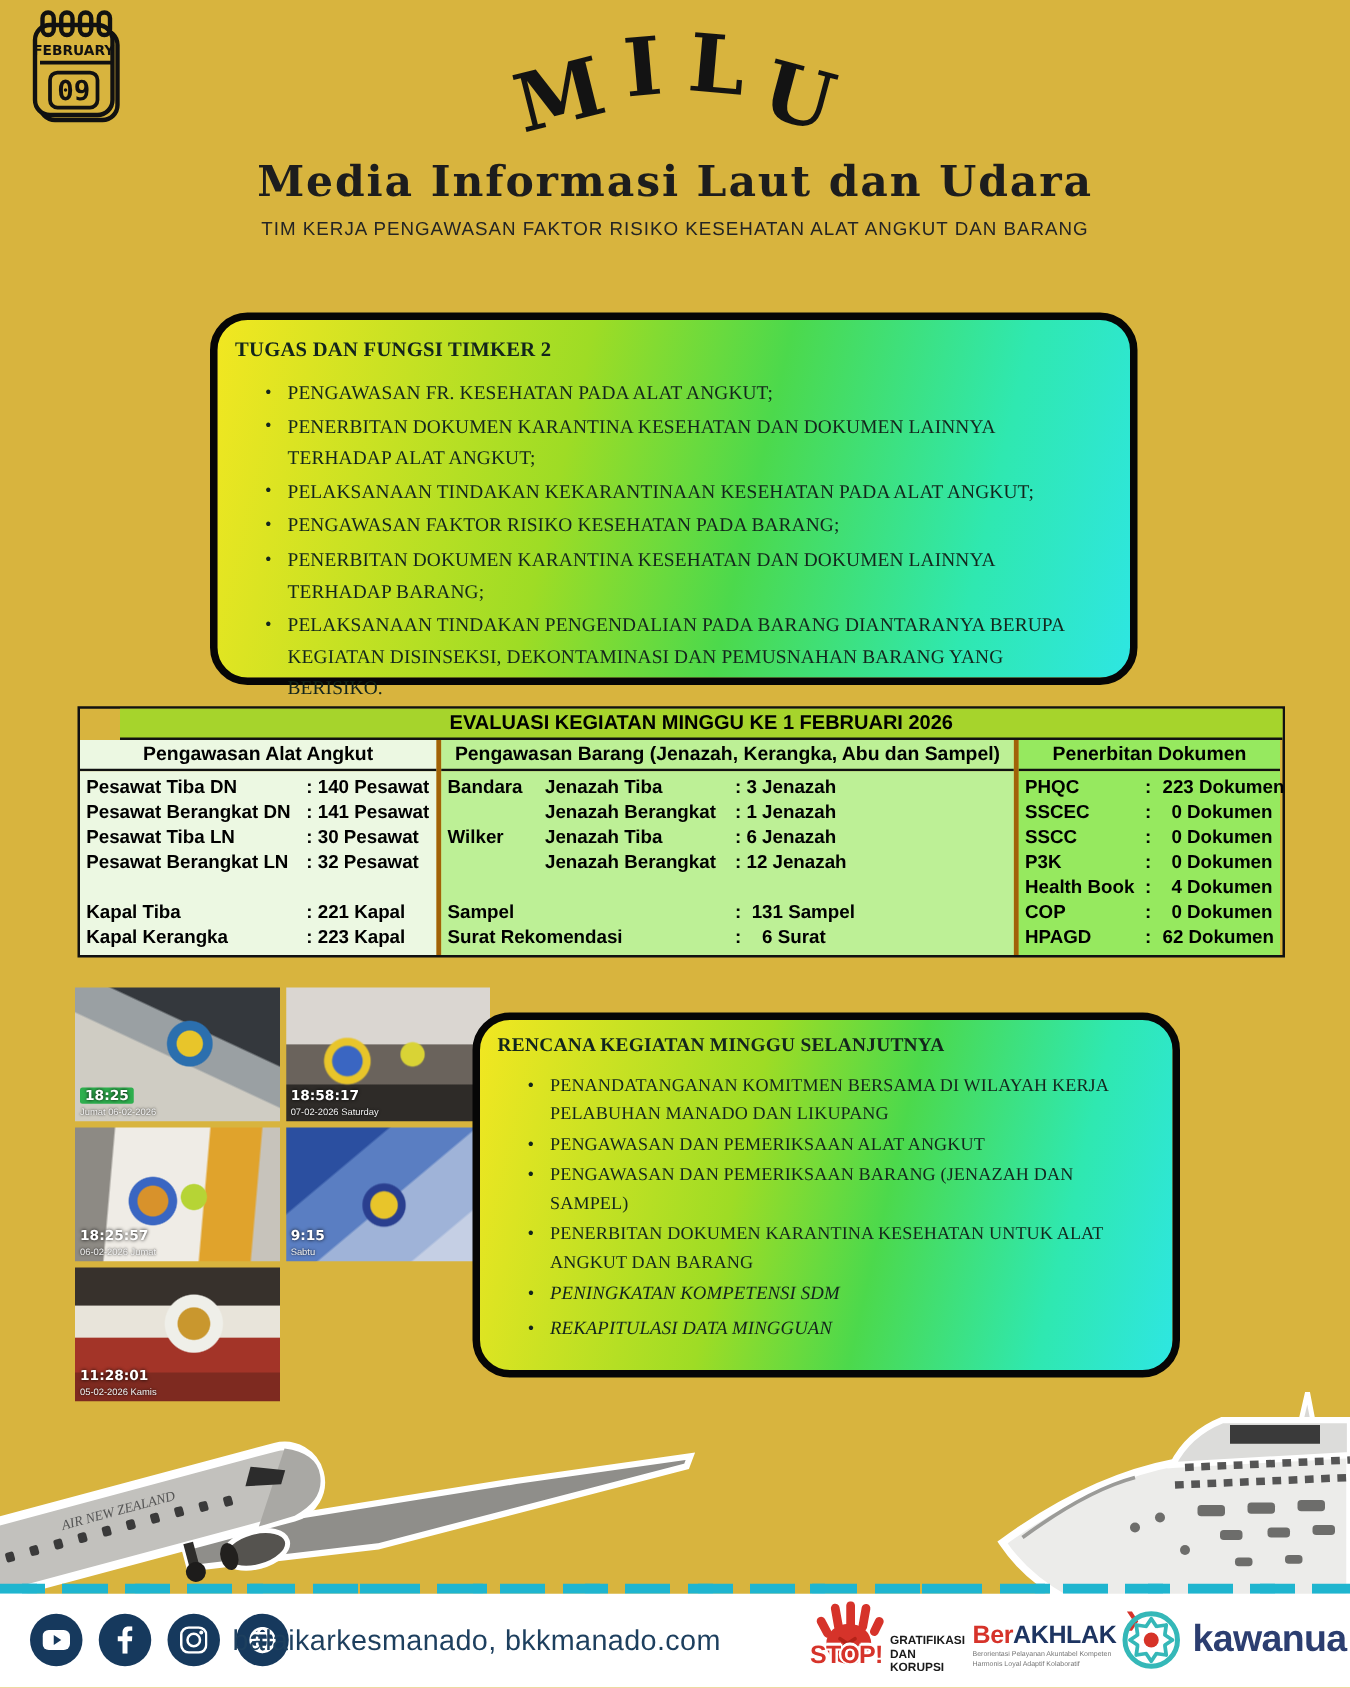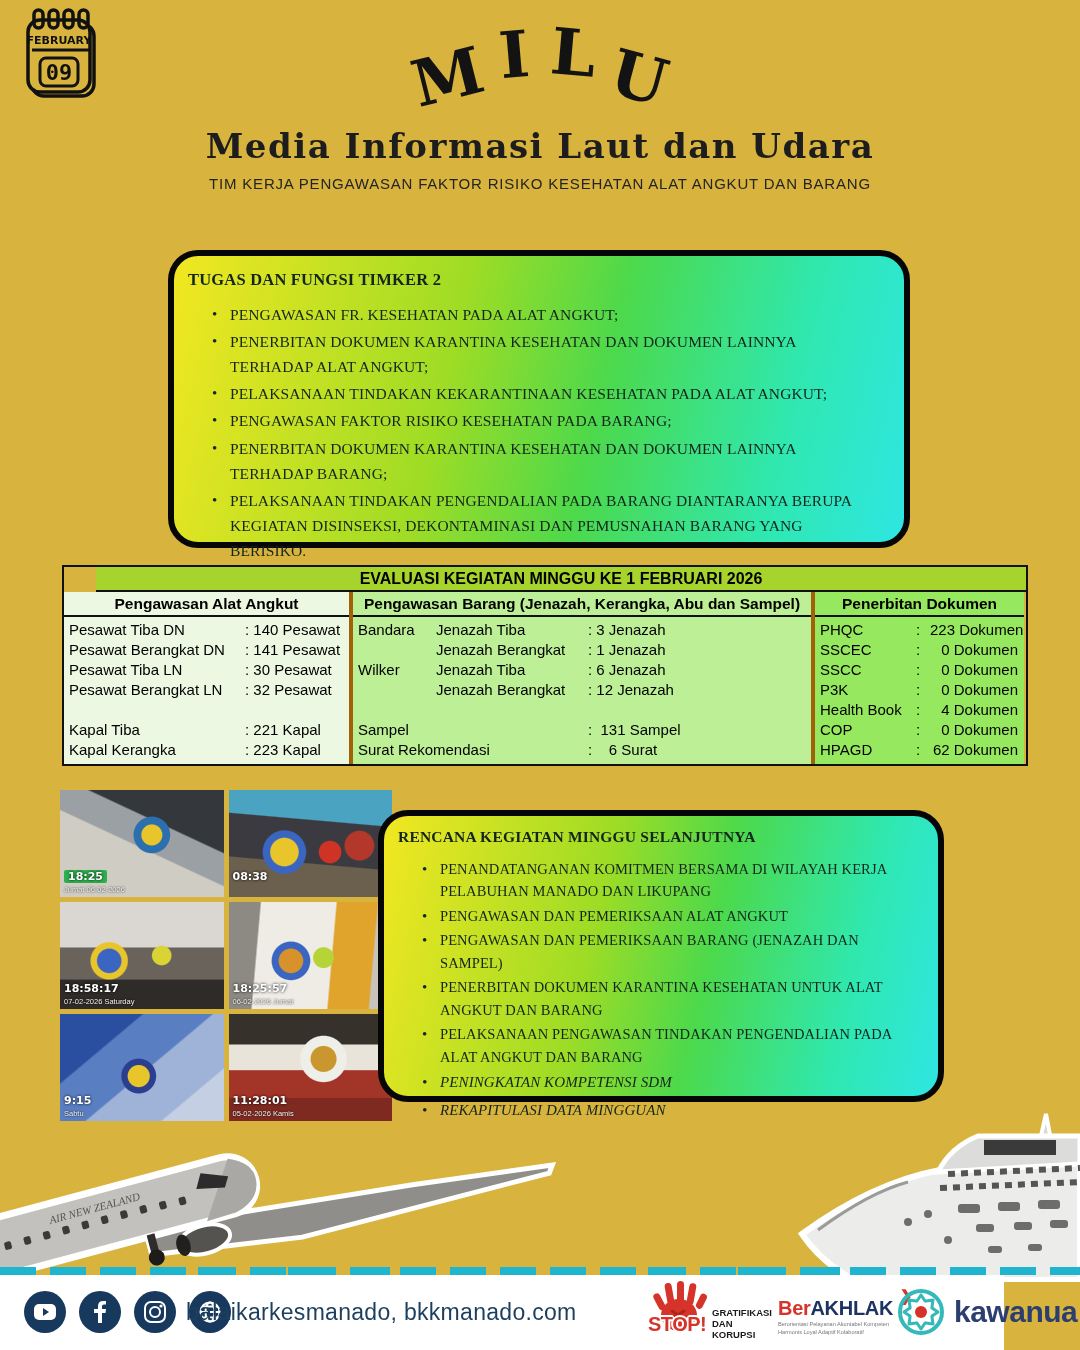--- a/index.html
+++ b/index.html
@@ -45,21 +45,21 @@
   .t-title{background:#a6d42c;border-bottom:2px solid #111;text-align:center;
     font-weight:bold;font-size:16px;padding:3px 0 2px;margin-left:32px;}
   .t-grid{display:grid;grid-template-columns:289px 462px 209px;}
   .t-col{border-right:4px solid #a16207;}
   .t-col:last-child{border-right:none;}
   .t-head{border-bottom:2px solid #111;text-align:center;font-weight:bold;
     font-size:15.5px;padding:3px 0 2px;white-space:nowrap;}
   .c1 .t-head,.c1 .t-body{background:#ecf8e2;}
   .c2 .t-head,.c2 .t-body{background:#bdf096;}
   .c3 .t-head,.c3 .t-body{background:#96e95f;}
-  .t-body{padding:3px 4px 4px 5px;height:140px;}
+  .t-body{padding:3px 4px 4px 5px;height:140px;font-weight:bold;}
   .r{display:flex;height:20px;line-height:20px;font-size:15px;white-space:pre;}
   .c1 .lbl{width:176px;flex:none;}
   .c2 .loc{width:78px;flex:none;}
   .c2 .lbl{width:152px;flex:none;}
   .c3 .lbl{width:96px;flex:none;}
   .c3 .sep{width:14px;flex:none;}
   .c3 .val{flex:1;text-align:right;padding-right:2px;}
 
   
   .photos{position:absolute;left:60px;top:790px;width:332px;height:332px;
@@ -94,21 +94,21 @@
     linear-gradient(180deg,#37312c 0 28%,#e8e4da 29% 52%,#a33428 53% 78%,#7e2a20 79%);}
 
   
   .plane{position:absolute;left:-8px;top:1128px;}
   .ship{position:absolute;left:788px;top:1112px;}
 
   
   .dashline{position:absolute;left:0;top:1267px;width:1080px;height:8px;
     background:repeating-linear-gradient(90deg,#1fb5cf 0 36px,rgba(31,181,207,0) 36px 50px),
                repeating-linear-gradient(90deg,rgba(31,181,207,0) 0 18px,#1fb5cf 18px 30px,rgba(31,181,207,0) 30px 90px);}
-  .footer{position:absolute;left:0;top:1275px;width:1004px;height:75px;background:#ffffff;}
+  .footer{position:absolute;left:0;top:1275px;width:1080px;height:75px;background:#ffffff;}
   .socials{position:absolute;left:24px;top:16px;display:flex;gap:13px;}
   .soc{width:42px;height:42px;border-radius:50%;background:#16395d;display:flex;
     align-items:center;justify-content:center;color:#fff;}
   .soc svg{display:block;}
   .website{position:absolute;left:186px;top:24px;font-size:23px;color:#1d3f5e;
     font-weight:500;letter-spacing:.3px;}
 
   .stoplogo{position:absolute;left:648px;top:6px;width:118px;height:64px;}
   .stopword{position:absolute;left:0px;top:32px;font-size:20px;font-weight:bold;
     color:#d6332a;letter-spacing:-.5px;
@@ -200,24 +200,20 @@
       </div>
     </div>
   </div>
 </div>
 
 <div class="photos">
   <div class="ph ph1">
     <span class="cap">18:25</span>
     <span class="date">Jumat 06-02-2026</span>
   </div>
-  <div class="ph ph2">
-    <span class="cap">08:38</span>
-    <span class="date"></span>
-  </div>
   <div class="ph ph3">
     <span class="cap">18:58:17</span>
     <span class="date">07-02-2026 Saturday</span>
   </div>
   <div class="ph ph4">
     <span class="cap">18:25:57</span>
     <span class="date">06-02-2026 Jumat</span>
   </div>
   <div class="ph ph5">
     <span class="cap">9:15</span>
@@ -229,21 +225,20 @@
   </div>
 </div>
 
 <div class="gbox rencana">
   <h2>RENCANA KEGIATAN MINGGU SELANJUTNYA</h2>
   <ul>
     <li>PENANDATANGANAN KOMITMEN BERSAMA DI WILAYAH KERJA PELABUHAN MANADO DAN LIKUPANG</li>
     <li>PENGAWASAN DAN PEMERIKSAAN ALAT ANGKUT</li>
     <li>PENGAWASAN DAN PEMERIKSAAN BARANG (JENAZAH DAN SAMPEL)</li>
     <li>PENERBITAN DOKUMEN KARANTINA KESEHATAN UNTUK ALAT ANGKUT DAN BARANG</li>
-    <li>PELAKSANAAN PENGAWASAN TINDAKAN PENGENDALIAN PADA ALAT ANGKUT DAN BARANG</li>
     <li class="small">PENINGKATAN KOMPETENSI SDM</li>
     <li class="small">REKAPITULASI DATA MINGGUAN</li>
   </ul>
 </div>
 
 <div class="plane">
   <svg width="570" height="160" viewBox="0 0 570 160">
     <g transform="rotate(-15 150 90)">
       <polygon points="150,100 420,128 560,145 555,152 300,150 150,128" fill="#8f8e8a" stroke="#fff" stroke-width="5"></polygon>
       <rect x="-60" y="52" width="330" height="58" rx="29" fill="#c2c1bd" stroke="#fff" stroke-width="7"></rect>

